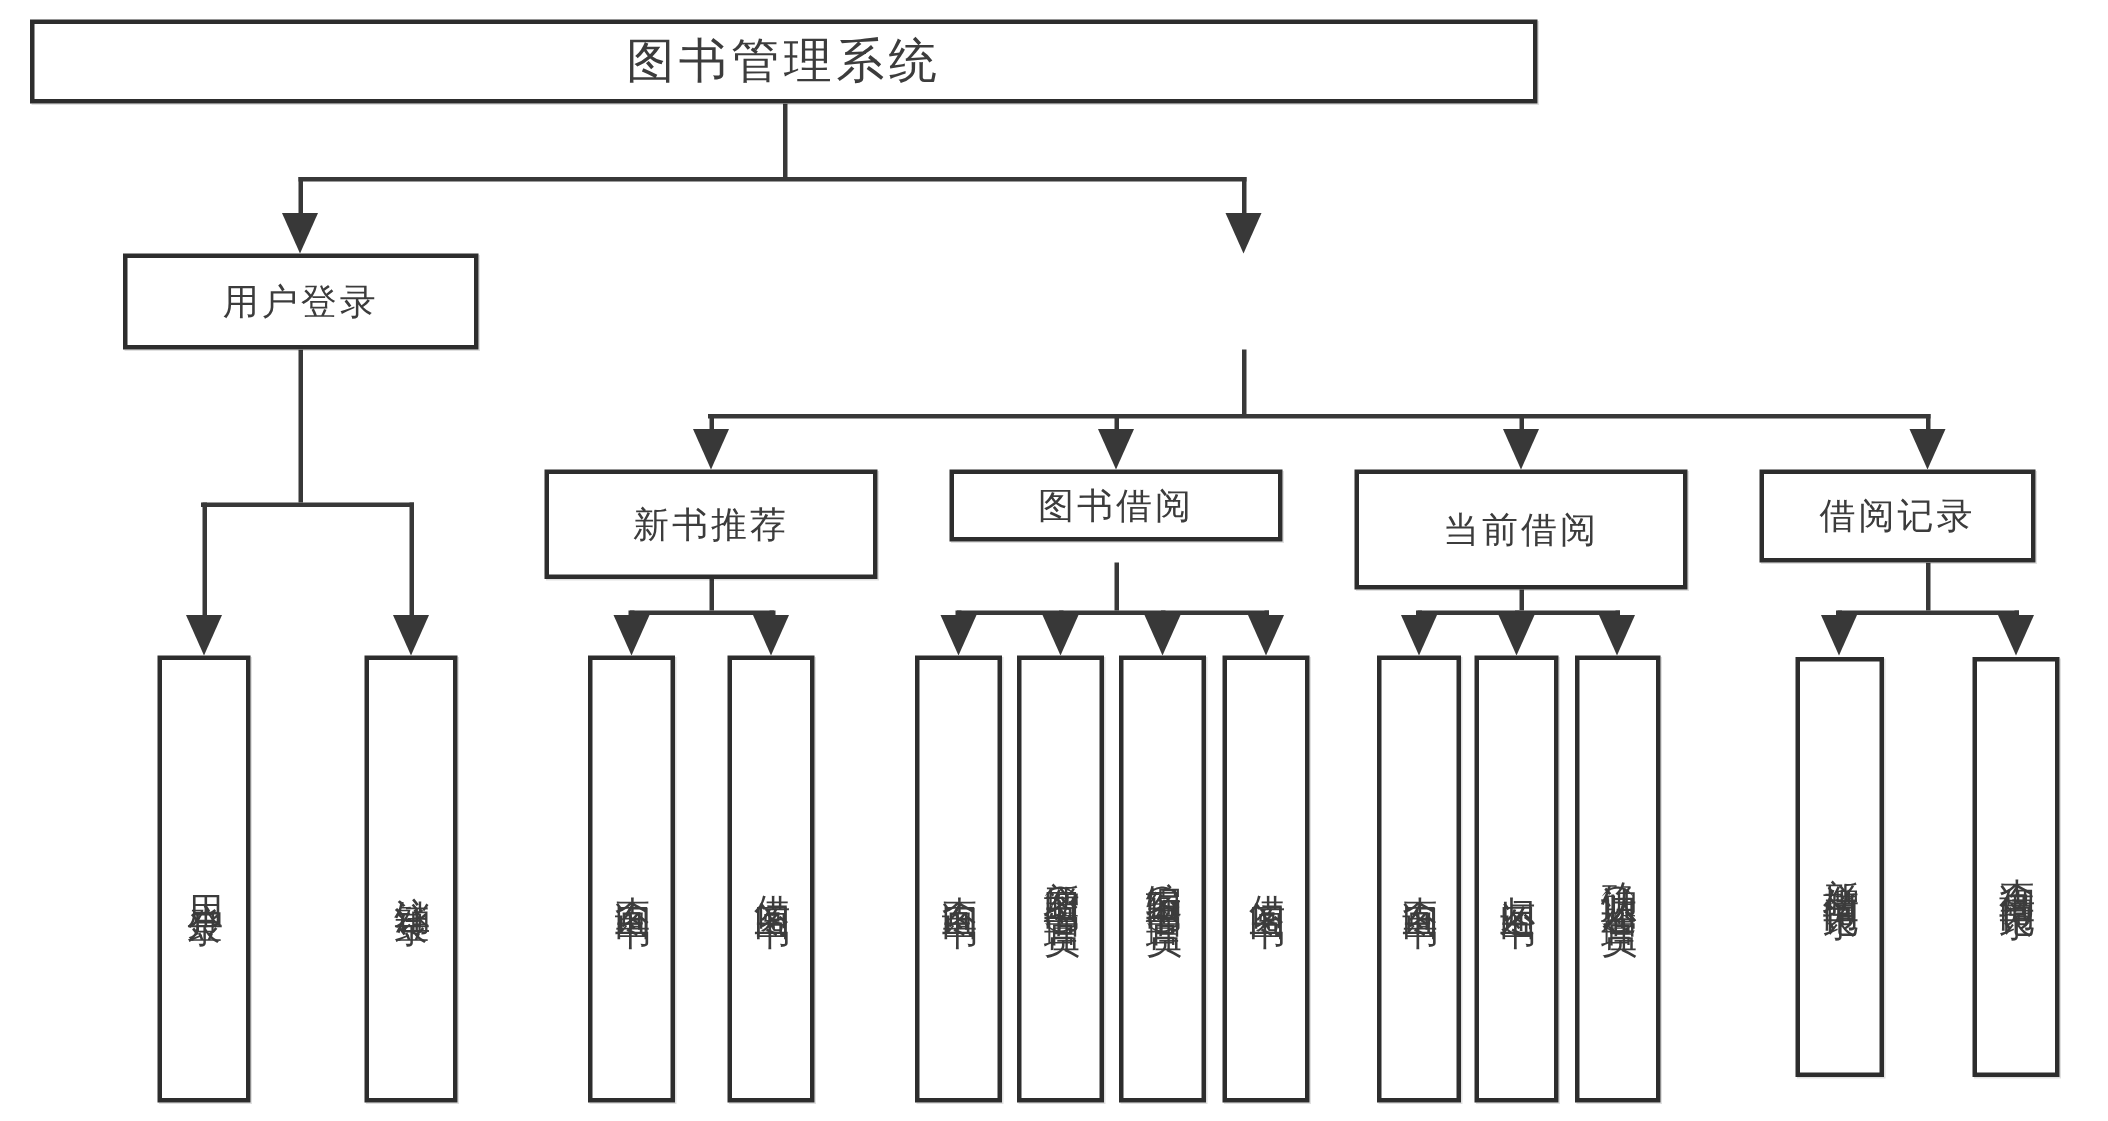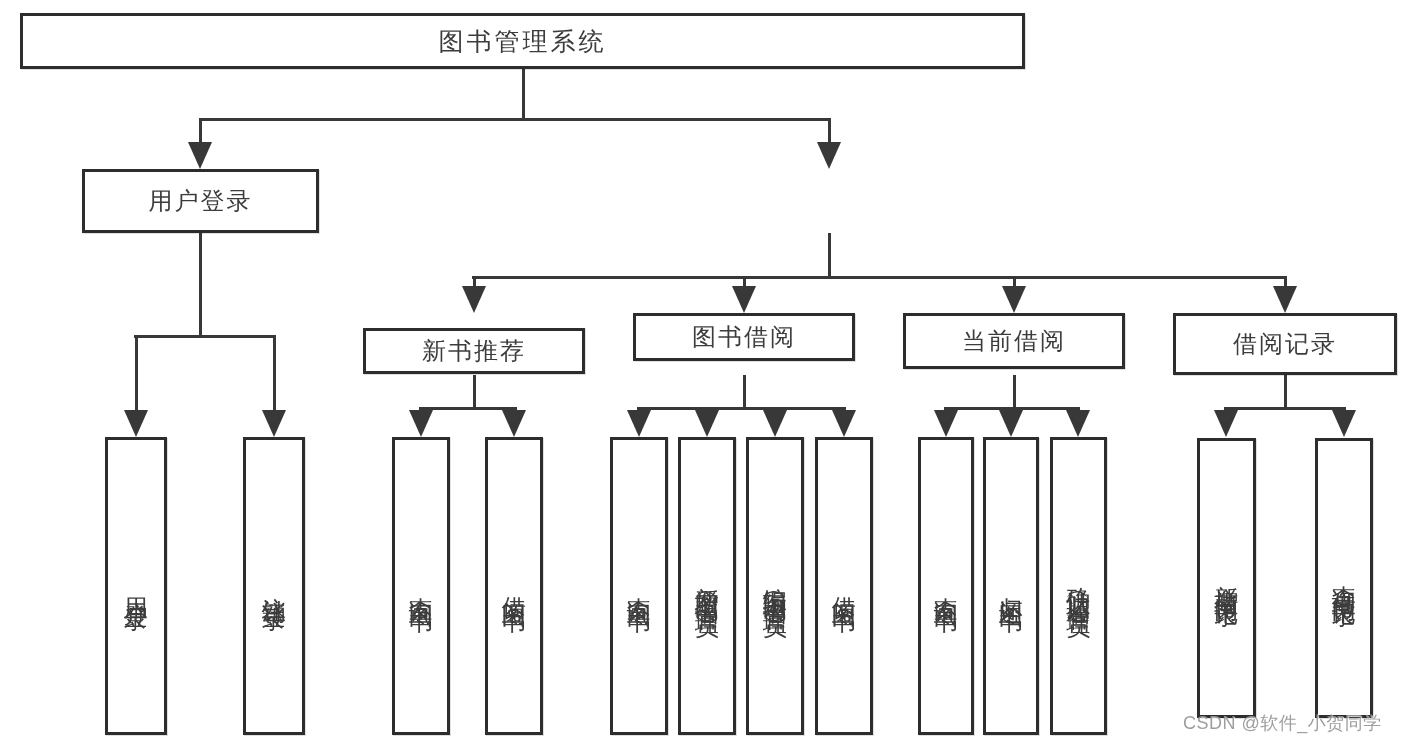--- a/index.html
+++ b/index.html
@@ -31,21 +31,21 @@
     border: 3px solid #2d2d2d;
     background: #ffffff;
     display: flex;
     align-items: center;
     justify-content: center;
     color: #3c3c3c;
     font-size: 24px;
     letter-spacing: 2px;
     box-shadow: 1px 1px 0 rgba(0,0,0,0.12);
   }
-  .hbox.title { font-size: 25px; letter-spacing: 3px; }
+  .hbox.title { font-size: 32px; letter-spacing: 3px; }
   
   .vbox {
     position: absolute;
     box-sizing: border-box;
     border: 3px solid #2d2d2d;
     background: #ffffff;
     box-shadow: 1px 1px 0 rgba(0,0,0,0.12);
   }
   .vlabel {
     position: absolute;
@@ -135,30 +135,30 @@
   <div class="arr" style="left:1332px; top:410px;"></div>
 
   <div class="hbox title" style="left:20px; top:13px; width:1005px; height:56px;">
     <span>图书管理系统</span>
   </div>
 
   <div class="hbox" style="left:82px; top:169px; width:237px; height:64px;">
     <span>用户登录</span>
   </div>
 
-  <div class="hbox" style="left:363px; top:313px; width:222px; height:46px;margin-top:15px;">
+  <div class="hbox" style="left:363px; top:313px; width:222px; height:73px;">
     <span>新书推荐</span>
   </div>
   <div class="hbox" style="left:633px; top:313px; width:222px; height:48px;">
     <span>图书借阅</span>
   </div>
-  <div class="hbox" style="left:903px; top:313px; width:222px; height:56px;">
+  <div class="hbox" style="left:903px; top:313px; width:222px; height:80px;">
     <span>当前借阅</span>
   </div>
-  <div class="hbox" style="left:1173px; top:313px; width:224px; height:62px;">
+  <div class="hbox" style="left:1173px; top:313px; width:184px; height:62px;">
     <span>借阅记录</span>
   </div>
 
   <div class="vbox" style="left:105px; top:437px; width:62px; height:298px;">
     <span class="vlabel">用户登录</span>
   </div>
   <div class="vbox" style="left:243px; top:437px; width:62px; height:298px;">
     <span class="vlabel">注销登录</span>
   </div>
 
@@ -192,15 +192,14 @@
     <span class="vlabel">确认归还（管理员）</span>
   </div>
 
   <div class="vbox" style="left:1197px; top:438px; width:59px; height:280px;">
     <span class="vlabel">新增借阅记录</span>
   </div>
   <div class="vbox" style="left:1315px; top:438px; width:58px; height:280px;">
     <span class="vlabel">查询借阅记录</span>
   </div>
 
-  <div class="watermark">CSDN @软件_小贺同学</div>
 
 </div>
 
 </body></html>

